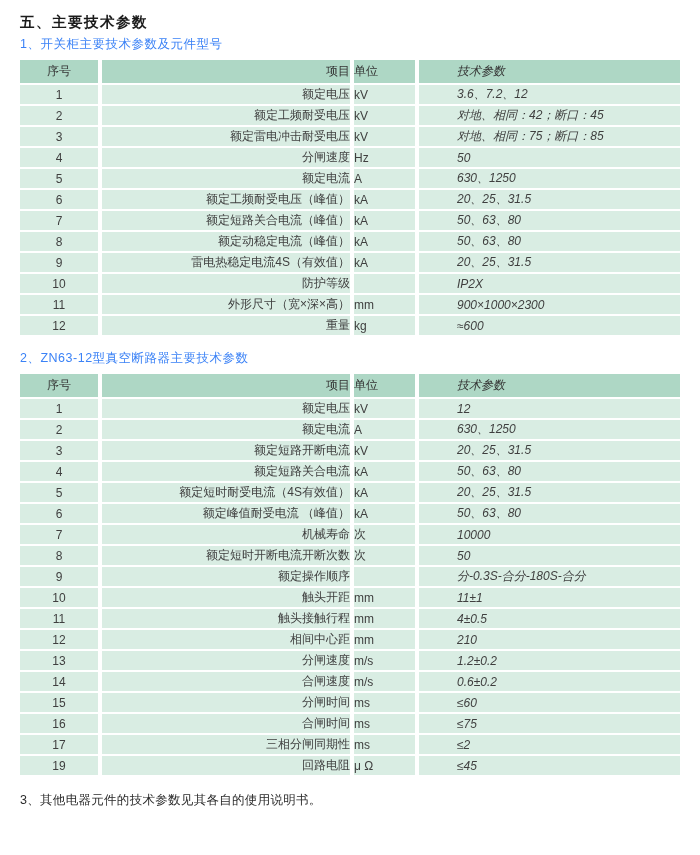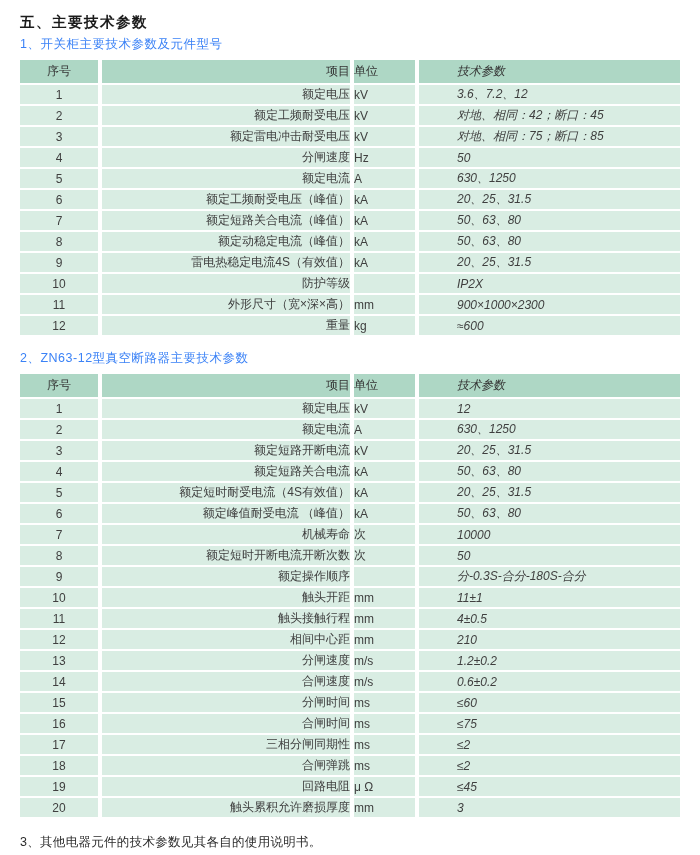--- a/index.html
+++ b/index.html
@@ -268,37 +268,25 @@
           <td class="c2">ms</td>
           <td class="c3">≤75</td>
         </tr>
         <tr>
           <td class="c0">17</td>
           <td class="c1">三相分闸同期性</td>
           <td class="c2">ms</td>
           <td class="c3">≤2</td>
         </tr>
         <tr>
-          <td class="c0">18</td>
-          <td class="c1">合闸弹跳</td>
-          <td class="c2">ms</td>
-          <td class="c3">≤2</td>
-        </tr>
-        <tr>
           <td class="c0">19</td>
           <td class="c1">回路电阻</td>
           <td class="c2">μ Ω</td>
           <td class="c3">≤45</td>
         </tr>
-        <tr>
-          <td class="c0">20</td>
-          <td class="c1">触头累积允许磨损厚度</td>
-          <td class="c2">mm</td>
-          <td class="c3">3</td>
-        </tr>
       </tbody>
   </table>
 
   <div class="notes">
     <div class="note">3、其他电器元件的技术参数见其各自的使用说明书。</div>
 
   </div>
 
 </div>
 

